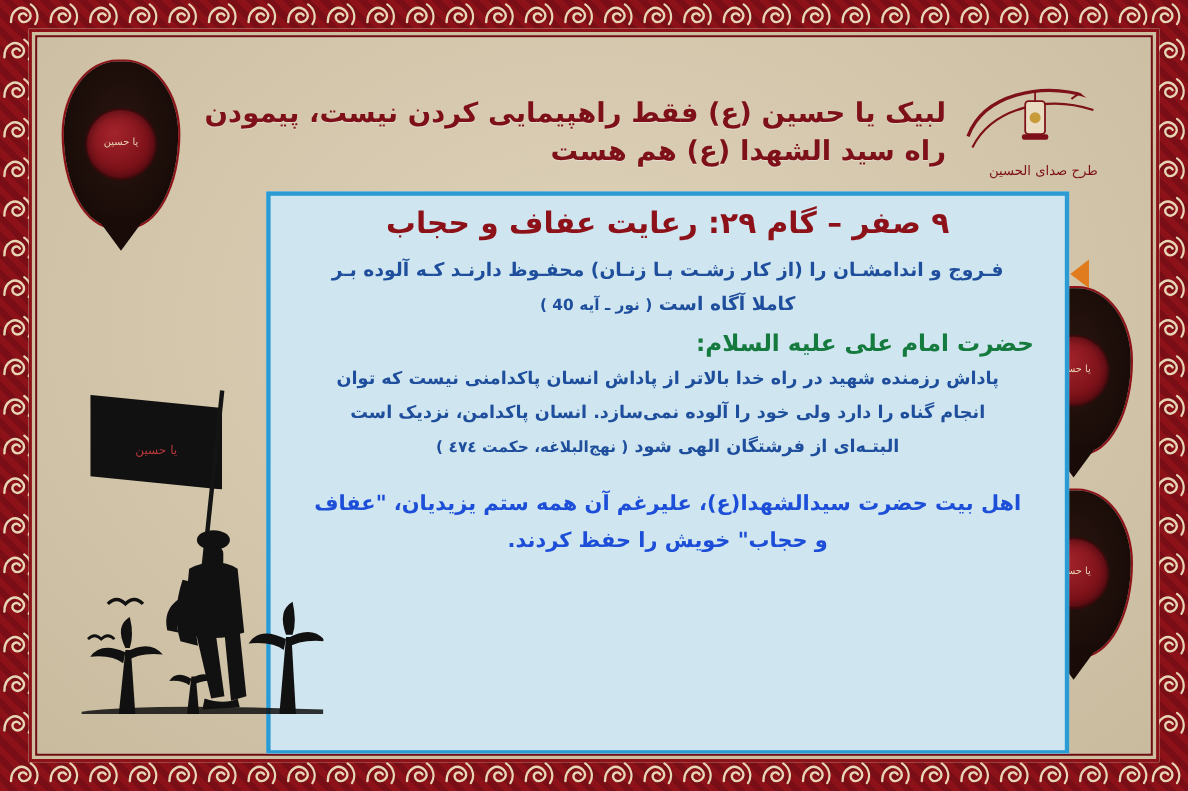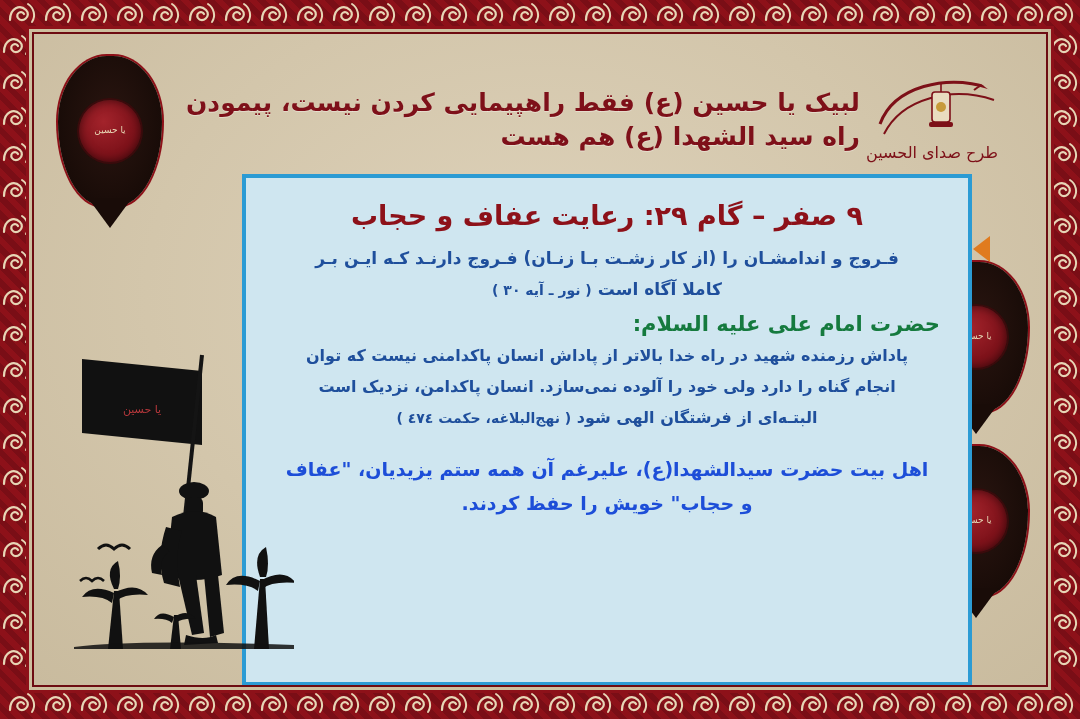--- a/index.html
+++ b/index.html
@@ -110,21 +110,21 @@
   }
   .logo-swoosh {
     position: absolute;
     inset: 0;
     border-radius: 50% 50% 45% 45%;
   }
   .logo-text {
     position: absolute;
     bottom: 2px;
     right: 4px;
-    font-size: 16px;
+    font-size: 12px;
     color: #7d1018;
     white-space: nowrap;
   }
   .logo-lantern {
     position: absolute;
     top: 10px;
     right: 44px;
     width: 34px;
     height: 54px;
   }
@@ -162,21 +162,21 @@
   
   .card {
     position: absolute;
     left: 208px;
     top: 140px;
     width: 730px;
     height: 512px;
     background: #cfe6f0;
     border: 4px solid #2b9bd4;
     box-sizing: border-box;
-    padding: 14px 18px 6px 18px;
+    padding: 2px 18px 6px 18px;
     direction: rtl;
   }
   .card-title {
     text-align: center;
     color: #8d1119;
     font-size: 27px;
     font-weight: bold;
     margin: 8px 0 12px 0;
     letter-spacing: 0;
   }
@@ -432,24 +432,24 @@
     </div>
 
     <div class="headline-1">لبیک یا حسین (ع) فقط راهپیمایی کردن نیست، پیمودن راه سید الشهدا (ع) هم هست</div>
 
     <div class="card">
       <div class="arrow-marker"></div>
 
       <div class="card-title">۹ صفر – گام ۲۹: رعایت عفاف و حجاب</div>
 
       <div class="quran-block">
-        <div>فـروج و اندامشـان را (از کار زشـت بـا زنـان) فـروج دارنـد کـه ایـن بـر</div>
+        <div>فـروج و اندامشـان را (از کار زشـت بـا زنـان) محفـوظ دارنـد کـه آلوده بـر</div>
         <div>
           <span>کاملا آگاه است</span>
-          <span class="ref">( نور ـ آیه ۳۰ )</span>
+          <span class="ref">( نور ـ آیه 40 )</span>
         </div>
       </div>
 
       <div class="imam-heading">حضرت امام علی علیه السلام:</div>
 
       <div class="hadith-block">
         <div>پاداش رزمنده شهید در راه خدا بالاتر از پاداش انسان پاکدامنی نیست که توان</div>
         <div>انجام گناه را دارد ولی خود را آلوده نمی‌سازد. انسان پاکدامن، نزدیک است</div>
         <div>
           <span>البتـه‌ای از فرشتگان الهی شود</span>

